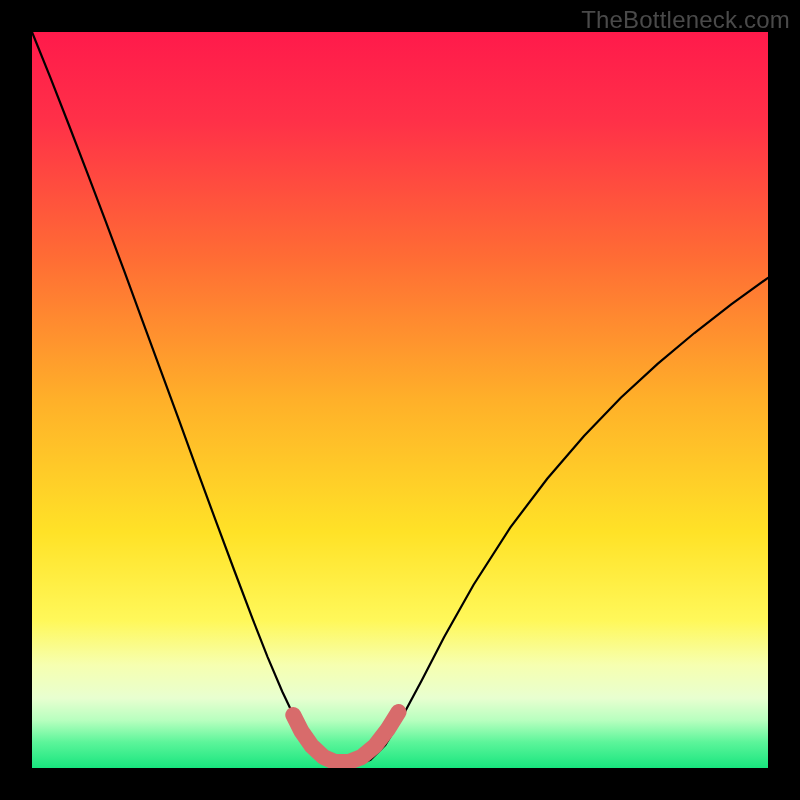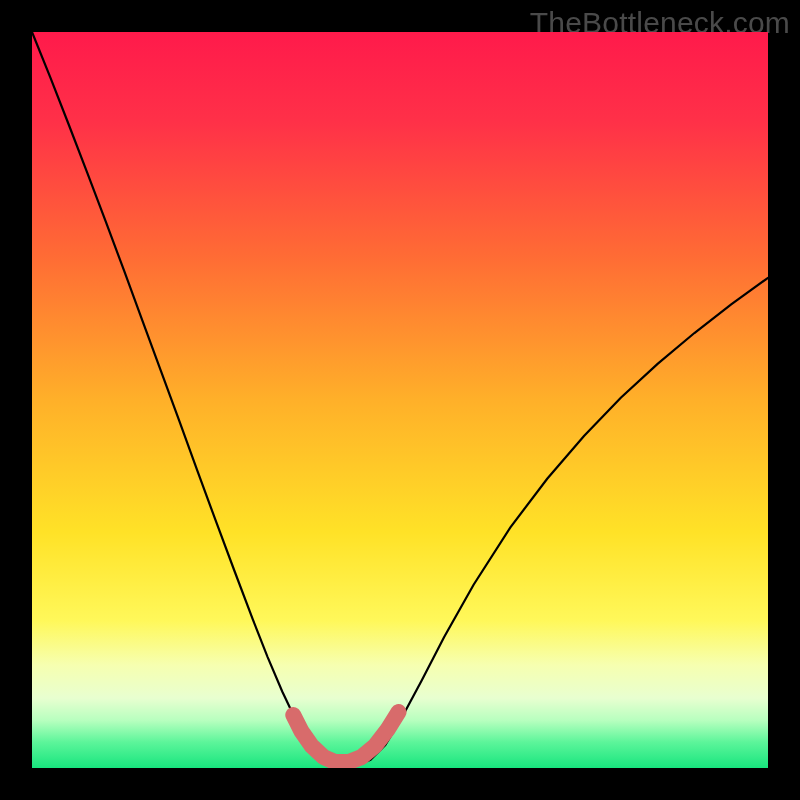--- a/index.html
+++ b/index.html
@@ -25,21 +25,21 @@
     left: 32px;
     width: 736px;
     height: 736px;
     overflow: hidden;
   }
   .watermark {
     position: absolute;
     top: 6px;
     right: 10px;
     color: #4a4a4a;
-    font-size: 30px;
+    font-size: 24px;
     letter-spacing: 0.2px;
     font-weight: 400;
   }
   svg { display: block; }
 </style>
 </head>
 <body>
 
 <div class="frame">
 

